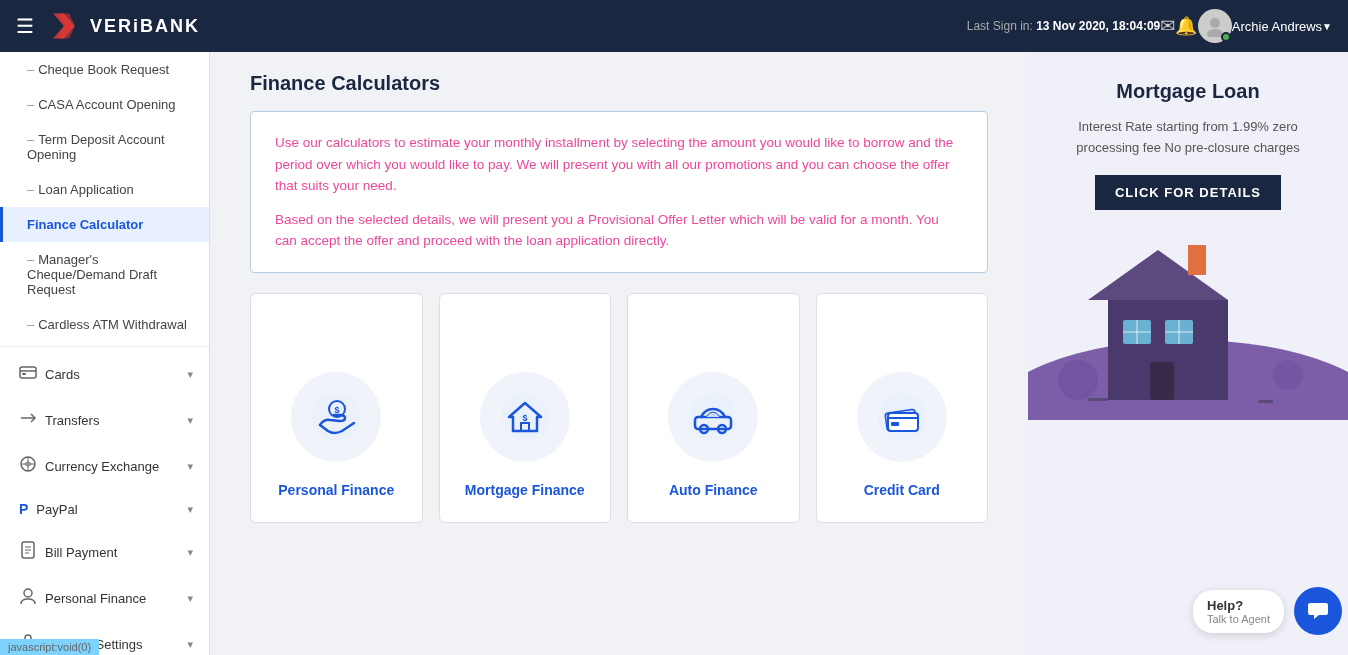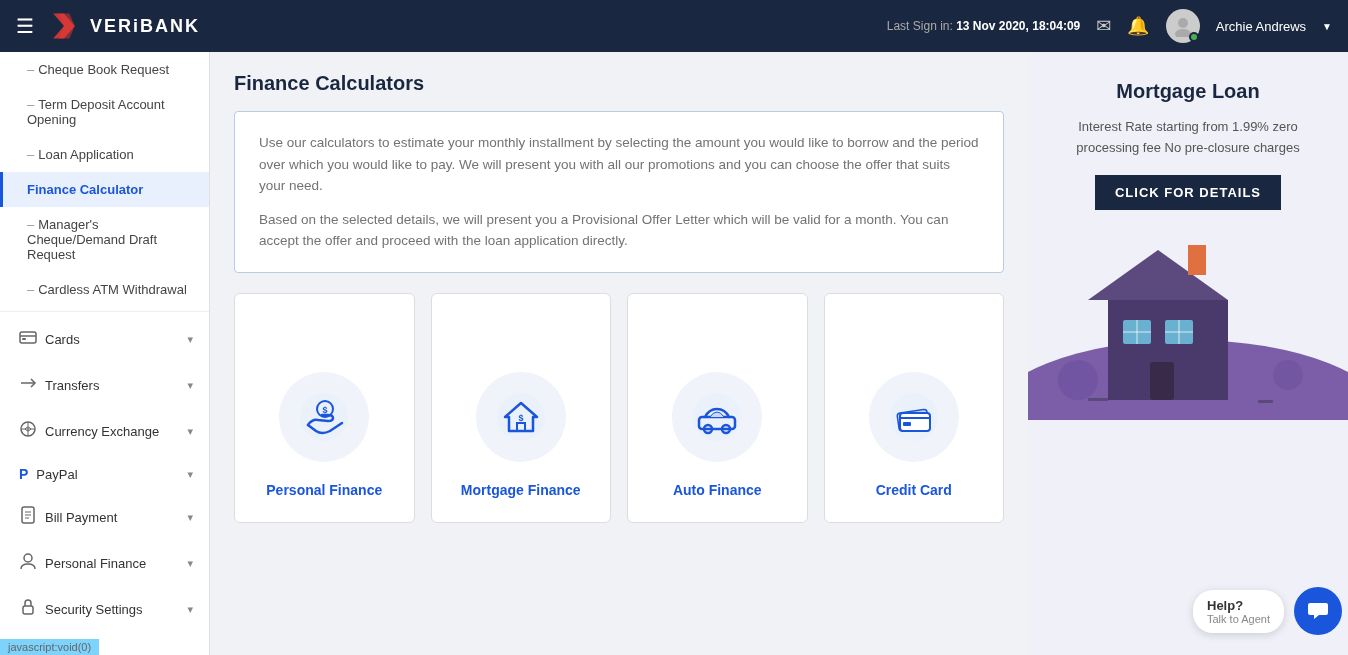--- a/index.html
+++ b/index.html
@@ -13,21 +13,21 @@
       align-items: center;
       padding: 0 16px;
       position: fixed;
       top: 0; left: 0; right: 0;
       z-index: 100;
     }
     .hamburger { color: white; font-size: 20px; cursor: pointer; margin-right: 12px; }
     .logo { display: flex; align-items: center; gap: 8px; }
     .logo-icon { width: 36px; height: 36px; }
     .logo-text { color: white; font-size: 18px; font-weight: bold; letter-spacing: 2px; }
-    .nav-right { margin-left: auto; display: flex; align-items: center; gap: 16px; }
+    .nav-right { margin-left: auto; display: flex; align-items: center; }
     .last-signin { font-size: 12px; color: #aaa; }
     .last-signin strong { color: white; }
     .nav-icon { color: #ccc; font-size: 18px; cursor: pointer; }
     .avatar { width: 34px; height: 34px; border-radius: 50%; background: #ccc; display: flex; align-items: center; justify-content: center; position: relative; }
     .avatar-online { width: 10px; height: 10px; background: #4caf50; border-radius: 50%; position: absolute; bottom: 1px; right: 1px; border: 2px solid #1a2740; }
     .user-name { color: white; font-size: 13px; cursor: pointer; }
     .dropdown-arrow { color: white; font-size: 10px; }
 
     
     .layout { display: flex; margin-top: 52px; height: calc(655px - 52px); }
@@ -53,40 +53,40 @@
     .sidebar-item .item-left { display: flex; align-items: center; gap: 8px; }
     .sidebar-item .item-icon { font-size: 16px; color: #666; }
     .sidebar-divider { border: none; border-top: 1px solid #eee; margin: 4px 0; }
     .sub-item { padding: 10px 16px 10px 24px; font-size: 13px; color: #444; cursor: pointer; border-left: 3px solid transparent; }
     .sub-item.active { background: #e8f0fe; color: #1a56db; border-left-color: #1a56db; font-weight: bold; }
     .dash-prefix { color: #999; margin-right: 4px; }
 
     
     .main-content {
       flex: 1;
-      padding: 20px 24px;
+      padding: 20px 40px;
       overflow-y: auto;
       background: #f0f2f5;
     }
 
     .page-title {
       font-size: 20px;
       font-weight: 600;
       color: #1a2740;
       margin-bottom: 16px;
     }
 
     .description-box {
       background: white;
       border: 1px solid #b8cce4;
       border-radius: 4px;
       padding: 20px 24px;
       margin-bottom: 20px;
       font-size: 13.5px;
-      color: #737373;
+      color: #ec4899;
       line-height: 1.6;
     }
     .description-box p { margin-bottom: 12px; }
     .description-box p:last-child { margin-bottom: 0; }
 
     .calculator-cards {
       display: flex;
       gap: 16px;
     }
 
@@ -248,20 +248,23 @@
   </div>
 </nav>
 
 <div class="layout">
 
   <aside class="sidebar">
     <div class="sub-item">
       <span class="dash-prefix">–</span><span>Cheque Book Request</span>
     </div>
     <div class="sub-item">
+      <span class="dash-prefix">–</span><span>CASA Account Opening</span>
+    </div>
+    <div class="sub-item">
       <span class="dash-prefix">–</span><span>Term Deposit Account Opening</span>
     </div>
     <div class="sub-item">
       <span class="dash-prefix">–</span><span>Loan Application</span>
     </div>
     <div class="sub-item active">
       <span>Finance Calculator</span>
     </div>
     <div class="sub-item">
       <span class="dash-prefix">–</span><span>Manager's Cheque/Demand Draft Request</span>

